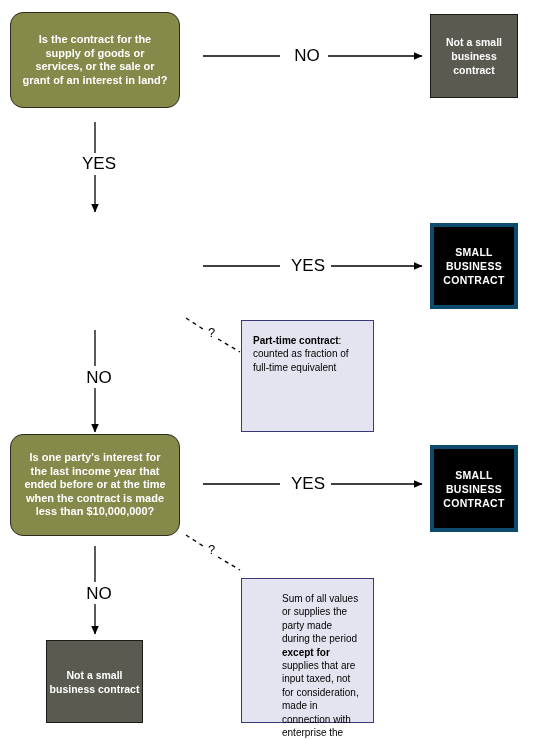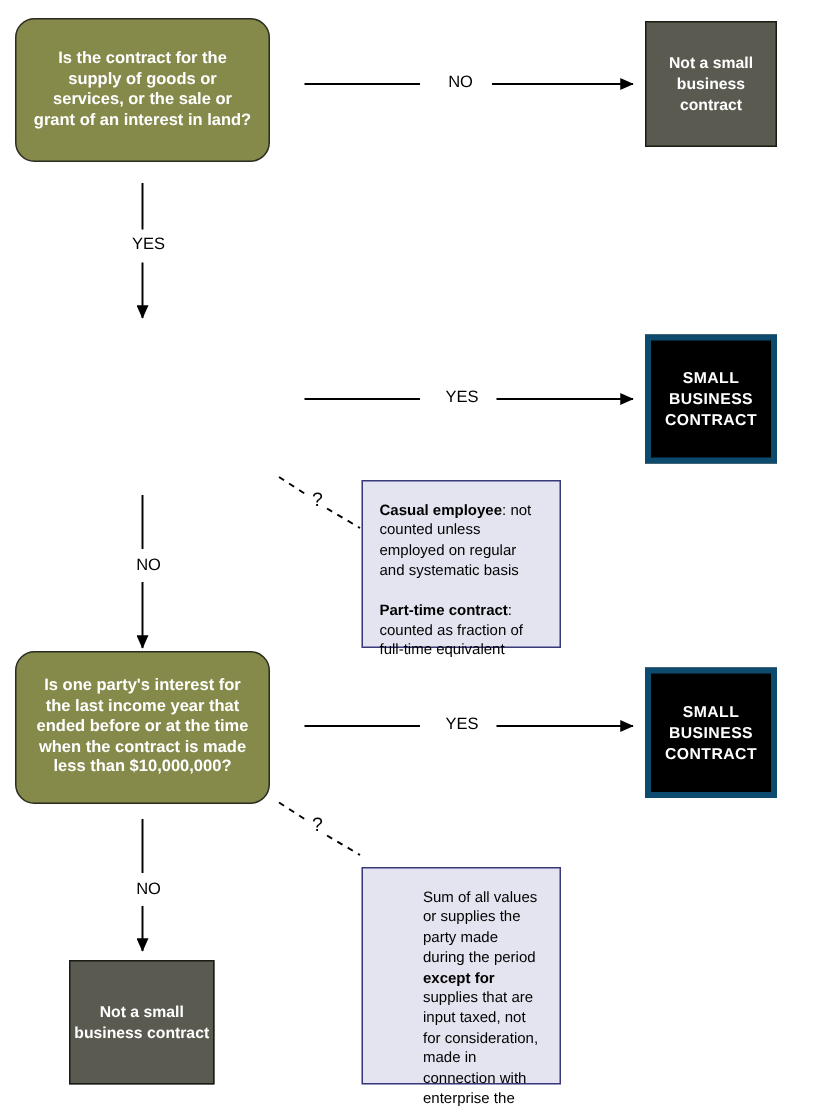--- a/index.html
+++ b/index.html
@@ -77,21 +77,21 @@
     padding: 13px 11px 10px 11px;
     text-align: left;
   }
   .note p { margin: 0 0 13px 0; }
   .note p:last-child { margin-bottom: 0; }
   .note b { font-weight: bold; }
 
   
   .edge-label {
     position: absolute;
-    font-size: 11px;
+    font-size: 17px;
     color: #000000;
     background: #ffffff;
     padding: 0 3px;
     line-height: 13px;
     text-align: center;
     white-space: nowrap;
   }
   .qmark {
     position: absolute;
     font-size: 13px;
@@ -181,23 +181,20 @@
   <div class="node terminal-orange" style="left:430px; top:445px; width:88px; height:87px;">
     <span class="txt">SMALL BUSINESS CONTRACT</span>
   </div>
 
   <div class="node terminal-grey" style="left:46px; top:640px; width:97px; height:83px;">
     <span class="txt">Not a small business contract</span>
   </div>
 
   <div class="note" style="left:241px; top:320px; width:133px; height:112px;">
     <p>
-      <b>Casual employee</b><span>: not counted unless employed on regular and systematic basis</span>
-    </p>
-    <p>
       <b>Part-time contract</b><span>: counted as fraction of full-time equivalent</span>
     </p>
   </div>
 
   <div class="note" style="left:241px; top:578px; width:133px; height:145px;padding-left:40px;">
     <p>
       <span>Sum of all values or supplies the party made during the period </span><b>except for</b><span> supplies that are input taxed, not for consideration, made in connection with enterprise the party carries on or not connected with the indirect tax zone.</span>
     </p>
   </div>
 

